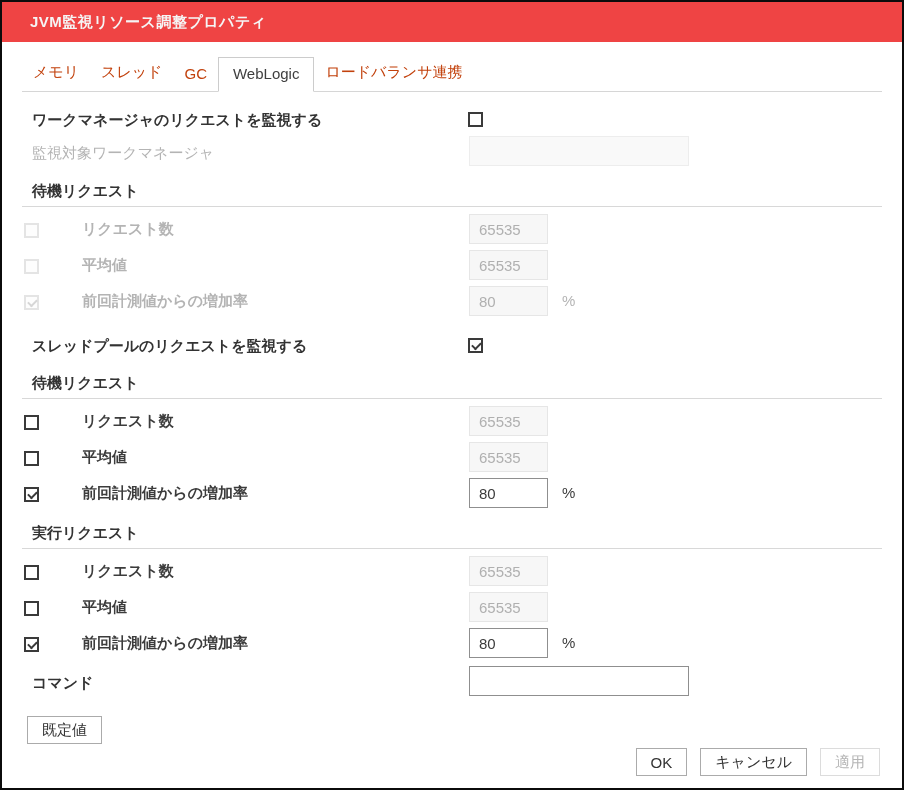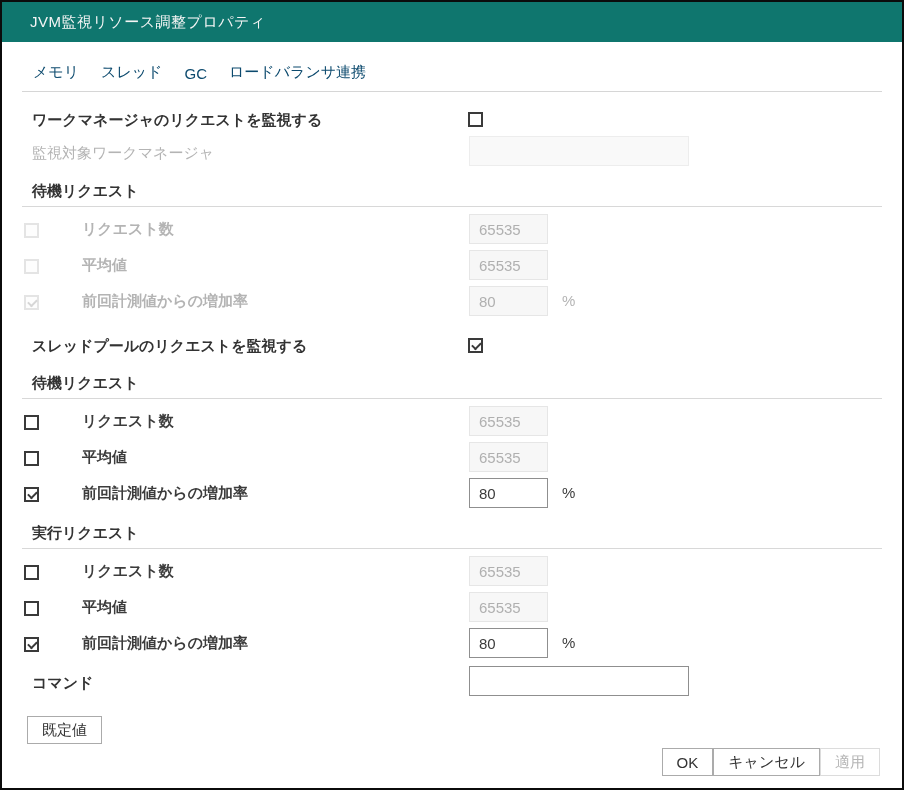--- a/index.html
+++ b/index.html
@@ -1,25 +1,25 @@
 <!DOCTYPE html>
 <html><head>
 <meta charset="utf-8">
 <style>
   html,body{margin:0;padding:0;background:#fff;}
   body{font-family:"Liberation Sans","DejaVu Sans",sans-serif;}
   .dialog{position:relative;width:904px;height:790px;box-sizing:border-box;
     border:2px solid #0b0b0b;background:#fff;overflow:hidden;}
   
-  .titlebar{height:40px;background:#0f766e;color:#f5f5f5;font-size:15px;
-    font-weight:400;line-height:40px;padding-left:28px;letter-spacing:.5px;}
+  .titlebar{height:40px;background:#ef4444;color:#f5f5f5;font-size:15px;
+    font-weight:700;line-height:40px;padding-left:28px;letter-spacing:.5px;}
   
   .tabs{display:flex;align-items:flex-end;margin:14px 20px 0 20px;
     border-bottom:1px solid #d6d6d6;font-size:15px;}
-  .tab{color:#0c4a6e;padding:7px 11px 9px 11px;cursor:pointer;white-space:nowrap;}
+  .tab{color:#c2410c;padding:7px 11px 9px 11px;cursor:pointer;white-space:nowrap;}
   .tab.active{color:#3f3f3f;background:#fff;border:1px solid #cccccc;
     border-bottom:1px solid #ffffff;margin-bottom:-1px;padding:7px 14px 9px 14px;cursor:default;}
   
   .row{position:relative;}
   .lbl-bold{position:absolute;left:30px;top:5px;font-size:15px;font-weight:bold;color:#333;}
   .lbl{position:absolute;left:80px;top:8px;font-size:15px;color:#3c3c3c;font-weight:bold;}
   .lbl.dis,.lbl-gray{color:#b4b4b4;}
   .lbl-gray{position:absolute;left:30px;top:8px;font-size:15px;}
   .row-toggle{height:30px;margin-top:14px;}
   .row-field{height:34px;}
@@ -46,33 +46,34 @@
   .in-on{border:1px solid #8f8f8f;background:#fff;color:#3c3c3c;}
   .in-off{border:1px solid #e6e6e6;background:#f7f7f7;color:#b0b0b0;}
   .in-off2{border:1px solid #ededed;background:#f9f9f9;color:#b0b0b0;}
   .unit{position:absolute;left:560px;top:8px;font-size:15px;color:#3c3c3c;}
   .unit.dis{color:#b4b4b4;}
   
   .btn{box-sizing:border-box;font-family:inherit;font-size:15px;color:#333;
     background:#fff;border:1px solid #ababab;height:28px;padding:0 14px;cursor:pointer;}
   .btn-default{margin:12px 0 0 25px;}
   .btn.disabled{color:#b5b5b5;border-color:#dcdcdc;cursor:default;}
-  .footer{position:absolute;right:22px;bottom:12px;display:flex;gap:0;}
+  .footer{position:absolute;right:22px;bottom:12px;display:flex;gap:13px;}
 </style>
 </head>
 <body>
 
 <div class="dialog">
 
   <div class="titlebar">JVM監視リソース調整プロパティ</div>
 
   <div class="tabs">
     <div class="tab">メモリ</div>
     <div class="tab">スレッド</div>
     <div class="tab">GC</div>
+    <div class="tab active">WebLogic</div>
     <div class="tab">ロードバランサ連携</div>
   </div>
 
   
   <div class="row row-toggle">
     <span class="lbl-bold">ワークマネージャのリクエストを監視する</span>
     <span class="cb cb-col"></span>
   </div>
 
   

